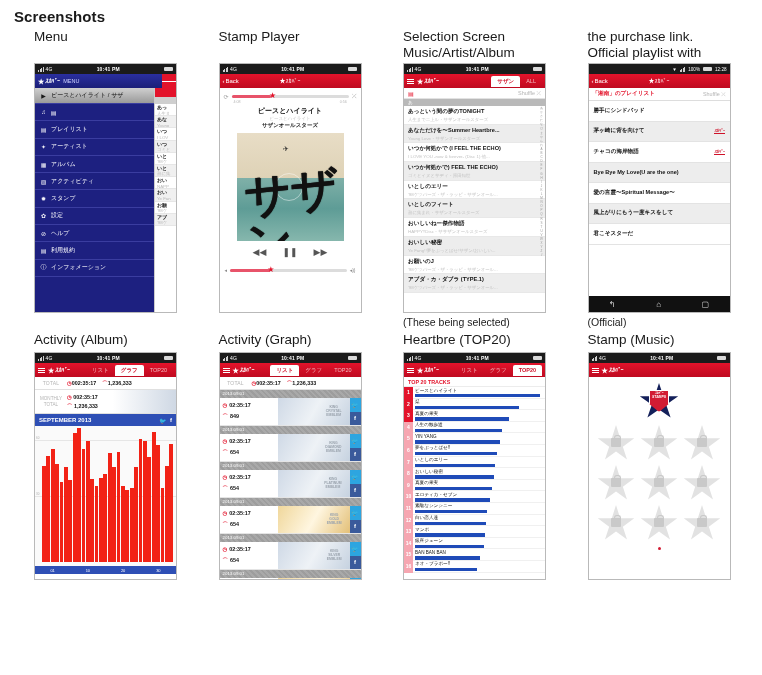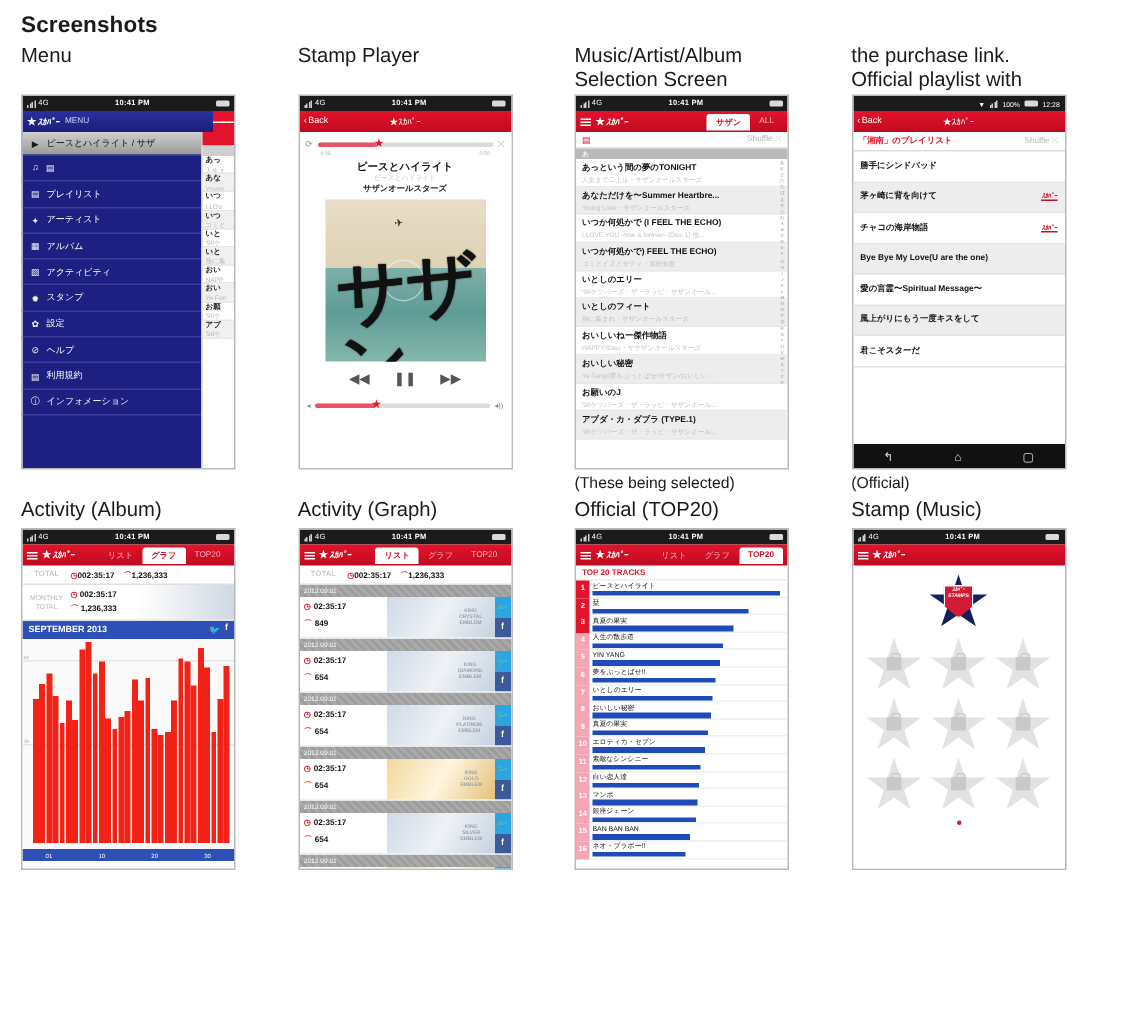--- a/index.html
+++ b/index.html
@@ -11,21 +11,21 @@
     color: #1a1a1a;
     overflow: hidden;
     position: relative;
   }
   .page { position:relative; width:762px; height:675px; padding: 6px 10px 0 14px; }
 
   h1.section-title { font-size: 15px; font-weight: bold; margin: 2px 0 4px 0; letter-spacing: .1px;}
 
   .row { position: relative; }
   .cols { display:flex; }
-  .col { width: 190px; position: relative; }
+  .col { width: 190px; position: relative; margin-left: 20px; }
 
   .col-head { font-size: 13.5px; line-height: 16px; height: 34px; color:#1a1a1a; }
   .col-head.two { height:34px; }
 
   
   .phone {
     width: 143px; height: 250px;
     border: 1px solid #b9b9b9;
     background:#fff;
     position: relative;
@@ -416,22 +416,22 @@
               <span class="knob">★</span>
             </span>
             <span class="ic">◂))</span>
           </div>
         </div>
       </div>
     </div>
 
     <div class="col">
       <div class="col-head two">
+        <div>Selection Screen</div>
         <div>Music/Artist/Album</div>
-        <div>Selection Screen</div>
       </div>
 
       <div class="phone">
         <div class="statusbar">
           <span class="sb-left">
             <span class="bars">
                 <i></i>
                 <i></i>
                 <i></i>
                 <i></i>
@@ -848,21 +848,21 @@
               <div class="thumb gold"></div>
               <div class="soc">
                 <a class="tw">🐦</a>
               </div>
             </div>
           </div>
       </div>
     </div>
 
     <div class="col">
-      <div class="col-head" style="height:20px">Official (TOP20)</div>
+      <div class="col-head" style="height:20px">Heartbre (TOP20)</div>
 
       <div class="phone tall">
         <div class="statusbar">
           <span class="sb-left">
             <span class="bars">
                 <i></i>
                 <i></i>
                 <i></i>
                 <i></i>
               </span>

